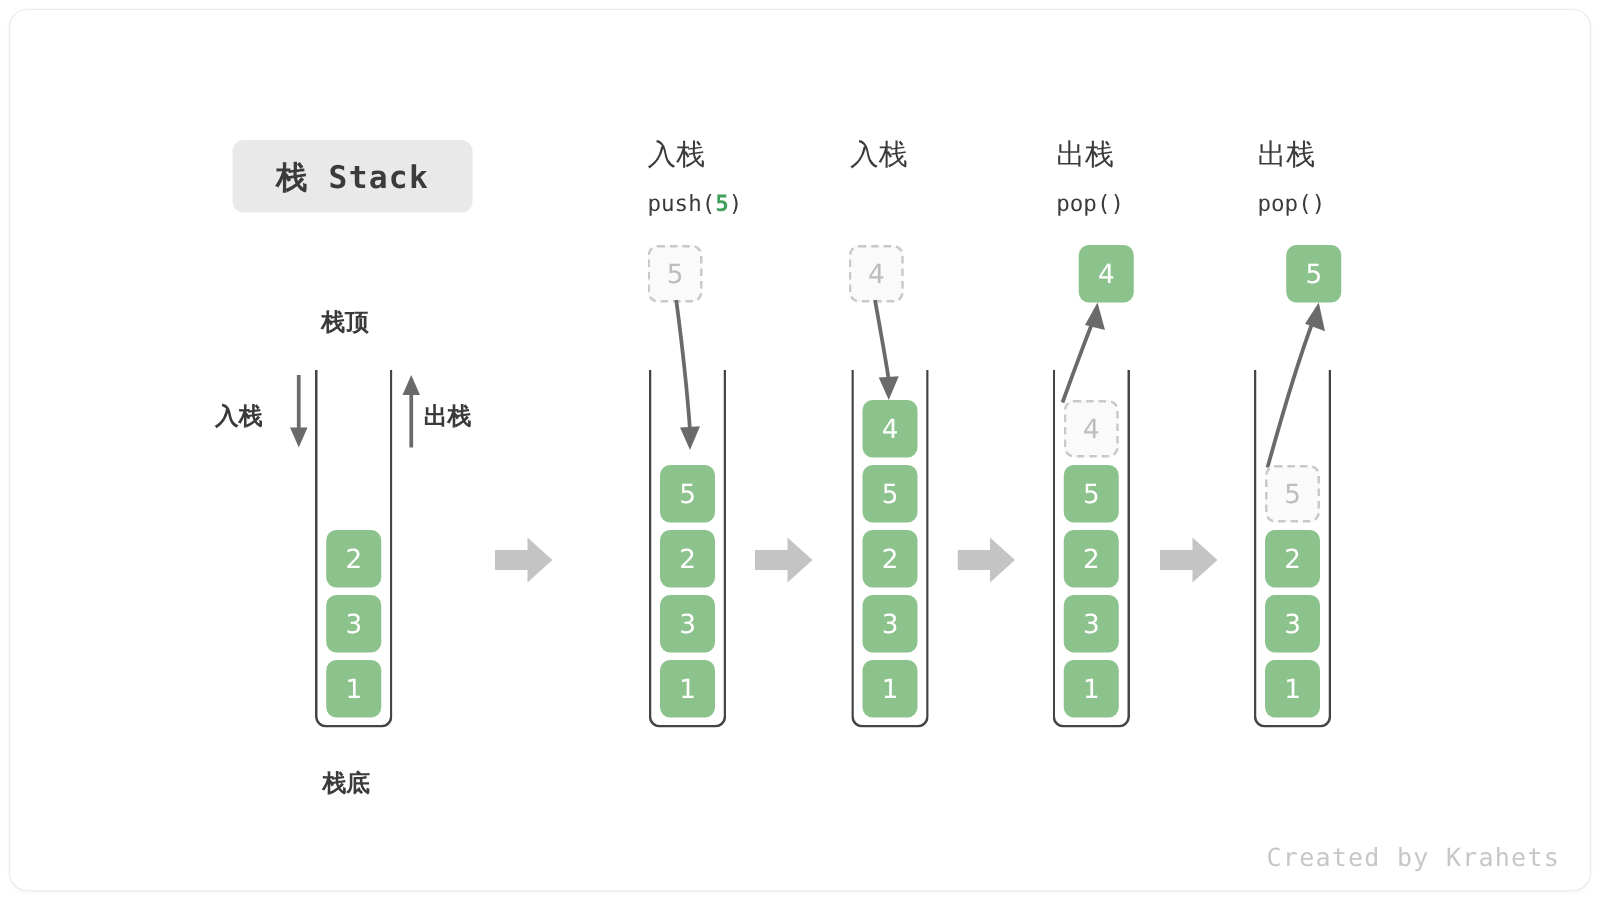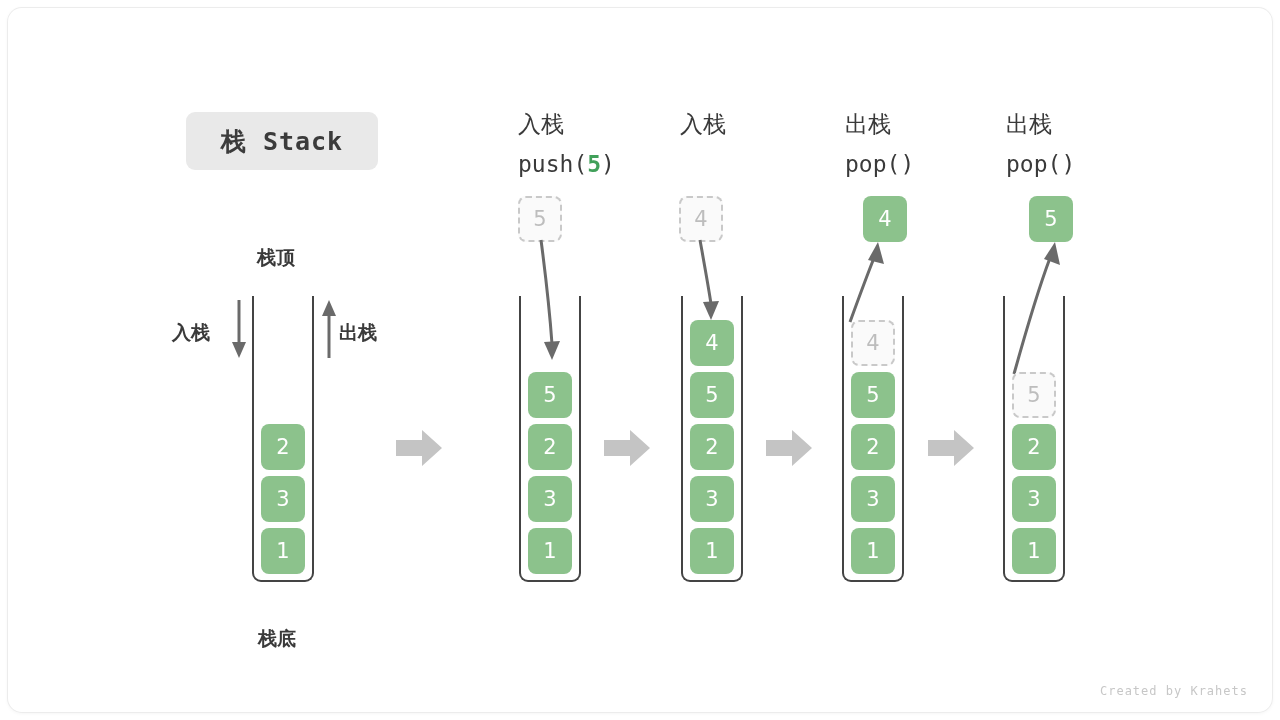--- a/index.html
+++ b/index.html
@@ -69,21 +69,21 @@
     color: #3a3a3a;
     font-size: 23px;
     line-height: 40px;
     white-space: nowrap;
   }
   .col-head .cn {
     font-family: "DejaVu Sans", sans-serif;
   }
   .col-head .code {
     font-family: "DejaVu Sans Mono", "Liberation Mono", monospace;
-    font-size: 23px;
+    font-size: 18px;
   }
   .col-head .code .num {
     color: #41a05a;
     font-weight: bold;
   }
 
   
   .stack-walls {
     position: absolute;
     box-sizing: border-box;
@@ -134,35 +134,35 @@
   .flow-arrow {
     position: absolute;
     overflow: visible;
   }
 
   .credit {
     position: absolute;
     right: 32px;
     bottom: 22px;
     color: #c7c7c7;
-    font-size: 12px;
+    font-size: 20px;
     font-family: "DejaVu Sans Mono", "Liberation Mono", monospace;
     letter-spacing: 1px;
   }
 </style>
 </head>
 <body>
 
 <div id="canvas">
   <div class="card"></div>
 
   <div class="title-pill">栈 Stack</div>
 
   <div class="lbl" style="left:257px; top:245px;">栈顶</div>
-  <div class="lbl" style="left:258px; top:614px;margin-top:12px;">栈底</div>
+  <div class="lbl" style="left:258px; top:614px;">栈底</div>
 
   <div class="lbl" style="left:172px; top:320px;">入栈</div>
   <div class="lbl" style="left:339px; top:320px;">出栈</div>
 
   <svg class="thin-arrow" style="left:228px; top:298px;" width="22" height="62">
     <line x1="11" y1="2" x2="11" y2="48" stroke="#6a6a6a" stroke-width="3"></line>
     <polygon points="11,60 4,44 18,44" fill="#6a6a6a"></polygon>
   </svg>
 
   <svg class="thin-arrow" style="left:318px; top:298px;" width="22" height="62">

